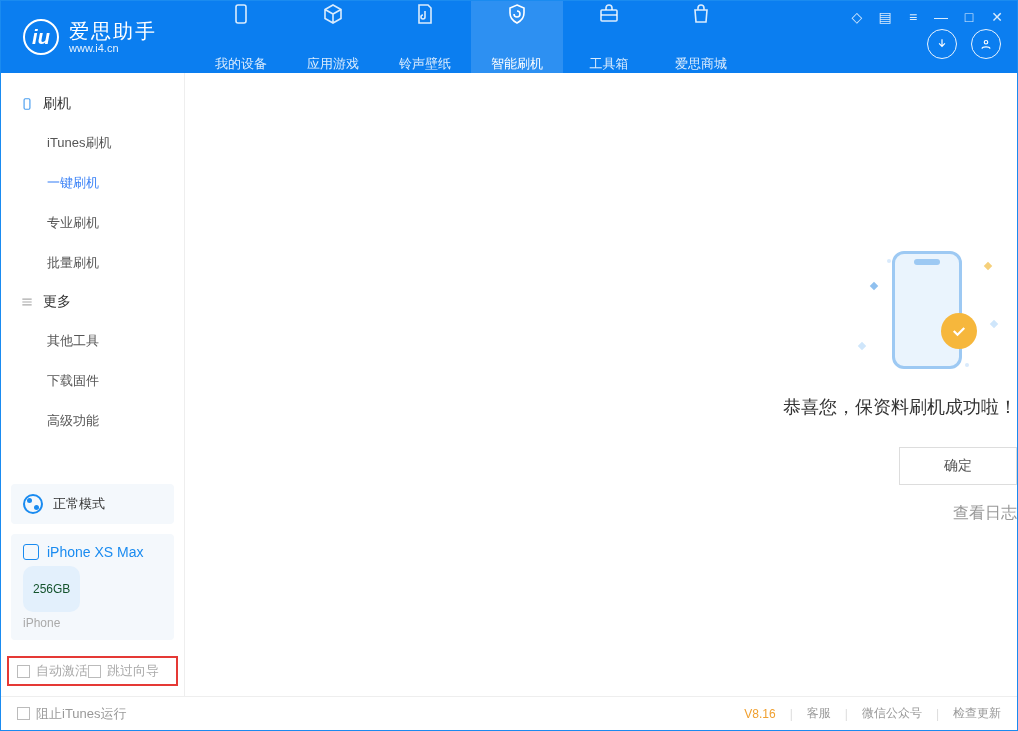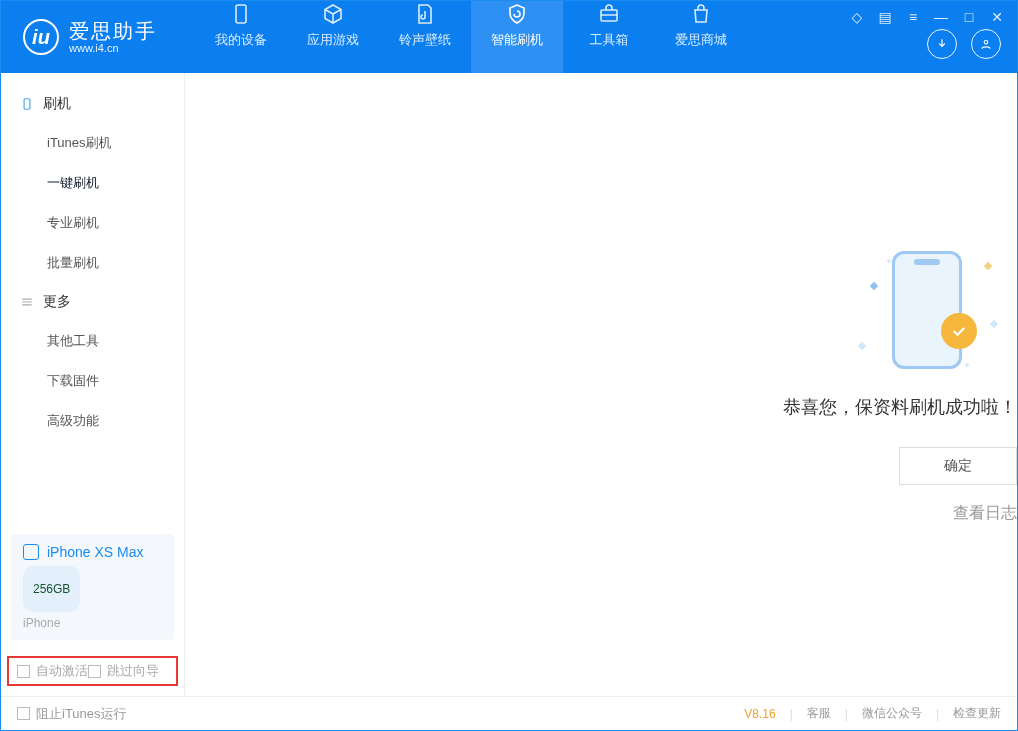--- a/index.html
+++ b/index.html
@@ -5,37 +5,37 @@
   * { margin: 0; padding: 0; box-sizing: border-box; font-family: "Microsoft YaHei", sans-serif; }
   body { background: #f0f0f0; display: flex; justify-content: center; align-items: flex-start; }
   .window { width: 1018px; height: 731px; background: #fff; border: 1px solid #1a8bf0; display: flex; flex-direction: column; position: relative; }
   .header { height: 72px; background: linear-gradient(to right, #0b7ef0, #0b7ef0); display: flex; align-items: center; position: relative; }
   .logo-area { display: flex; align-items: center; padding: 0 18px 0 22px; color: #fff; }
   .logo-icon { width: 36px; height: 36px; border: 2.5px solid #fff; border-radius: 50%; display: flex; align-items: center; justify-content: center; margin-right: 10px; font-weight: bold; font-size: 20px; font-style: italic;}
   .logo-text { display: flex; flex-direction: column; line-height: 1.1; }
   .logo-text .big { font-size: 20px; font-weight: 500; letter-spacing: 2px; }
   .logo-text .small { font-size: 11px; opacity: .9; }
   .tabs { display: flex; height: 100%; margin-left: 20px; }
-  .tab { width: 92px; display: flex; flex-direction: column; align-items: center; justify-content: flex-start; color: rgba(255,255,255,.85); font-size: 13px; cursor: pointer; gap: 4px; }
+  .tab { width: 92px; display: flex; flex-direction: column; align-items: center; justify-content: space-between; color: rgba(255,255,255,.85); font-size: 13px; cursor: pointer; gap: 4px; }
   .tab.active { background: rgba(255,255,255,.14); color: #fff; }
   .tab-icon { width: 26px; height: 26px; display: flex; align-items: center; justify-content: center; }
   .tab-icon svg { width: 24px; height: 24px; fill: none; stroke: currentColor; stroke-width: 1.6; }
   .header-right { position: absolute; right: 12px; top: 0; height: 100%; display: flex; flex-direction: column; justify-content: space-between; align-items: flex-end; padding: 8px 0 14px; }
   .win-controls { display: flex; gap: 12px; }
   .win-controls span { color: rgba(255,255,255,.85); font-size: 14px; cursor: pointer; width: 16px; text-align: center; }
   .hr-icons { display: flex; gap: 14px; padding-right: 4px; }
   .hr-icons .circ { width: 30px; height: 30px; border: 1.8px solid rgba(255,255,255,.9); border-radius: 50%; display: flex; align-items: center; justify-content: center; color: #fff; cursor: pointer; }
   .body { flex: 1; display: flex; min-height: 0; }
   .sidebar { width: 184px; border-right: 1px solid #eee; display: flex; flex-direction: column; }
   .nav { flex: 1; overflow: auto; padding-top: 12px; }
   .group-head { display: flex; align-items: center; gap: 8px; padding: 10px 18px; color: #333; font-size: 14px; }
   .group-head .gicon { width: 16px; height: 16px; display: flex; align-items: center; justify-content: center; color: #4a9ef0; }
   .group-head.more .gicon { color: #aaa; }
   .nav-item { padding: 11px 18px 11px 46px; font-size: 13px; color: #555; cursor: pointer; }
-  .nav-item.active { color: #0f172a; }
+  .nav-item.active { color: #3b82f6; }
   .side-bottom { padding: 10px 10px 0; }
   .mode-card, .device-card { background: #f4f8fc; border-radius: 4px; padding: 10px 12px; margin-bottom: 10px; }
   .mode-card { display: flex; align-items: center; gap: 10px; color: #333; font-size: 13px; }
   .mode-card .micon { width: 20px; height: 20px; border: 2px solid #1a8bf0; border-radius: 50%; position: relative; }
   .mode-card .micon::before, .mode-card .micon::after { content: ""; position: absolute; background: #1a8bf0; border-radius: 50%; }
   .mode-card .micon::before { width: 5px; height: 5px; left: 2px; top: 2px; }
   .mode-card .micon::after { width: 5px; height: 5px; right: 2px; bottom: 2px; }
   .device-card .dtop { display: flex; align-items: center; gap: 8px; color: #1a8bf0; font-size: 14px; font-weight: 500; }
   .device-card .dtop .dicon { width: 16px; height: 16px; border: 1.6px solid #1a8bf0; border-radius: 3px; position: relative; }
   .badge { display: inline-block; background: #e3f0fc; color: #14532d; border-radius: 10px; padding: 16px 10px; font-size: 12px; margin-top: 6px; }
@@ -178,20 +178,24 @@
                 <path d="M4 7h16M4 12h16M4 17h16"></path>
               </svg>
             </span>
           <span>更多</span>
         </div>
         <div class="nav-item">其他工具</div>
         <div class="nav-item">下载固件</div>
         <div class="nav-item">高级功能</div>
       </div>
       <div class="side-bottom">
+        <div class="mode-card">
+          <span class="micon"></span>
+          <span>正常模式</span>
+        </div>
         <div class="device-card">
           <div class="dtop">
             <span class="dicon"></span>
             <span>iPhone XS Max</span>
           </div>
           <span class="badge">256GB</span>
           <div class="device-sub">iPhone</div>
         </div>
       </div>
       <div class="red-box">

